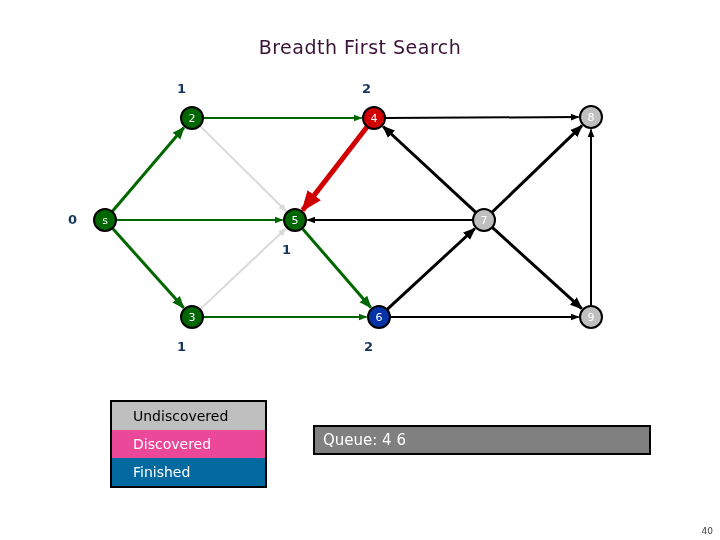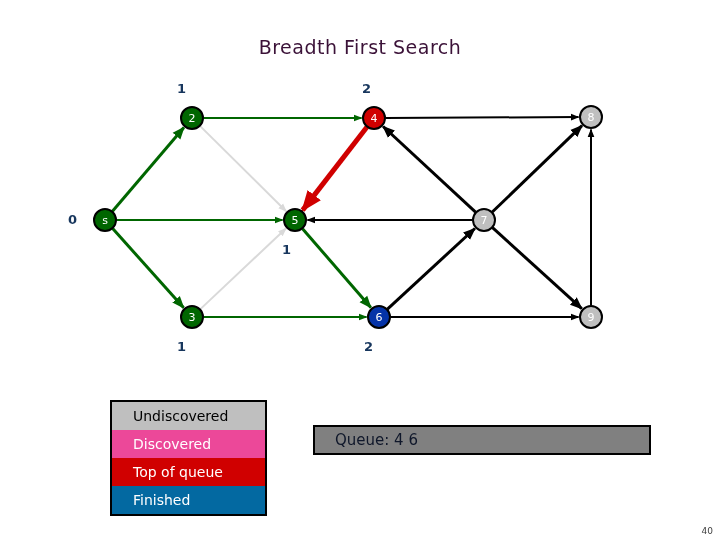--- a/index.html
+++ b/index.html
@@ -71,24 +71,24 @@
   #queue-box {
     position: absolute;
     left: 313px;
     top: 425px;
     width: 338px;
     height: 30px;
     border: 2px solid #000000;
     background: #808080;
     box-sizing: border-box;
     line-height: 26px;
-    padding-left: 20px;
+    padding-left: 8px;
     font-family: "DejaVu Sans", sans-serif;
     font-size: 15px;
-    color: #0f172a;
+    color: #ffffff;
     white-space: nowrap;
   }
   #page-number {
     position: absolute;
     right: 7px;
     bottom: 4px;
     font-family: "DejaVu Sans", sans-serif;
     font-size: 9px;
     color: #404040;
   }
@@ -186,21 +186,20 @@
       <div class="dist-label" style="left: 177px; top: 82px; color: rgb(23, 54, 93);">1</div>
       <div class="dist-label" style="left: 177px; top: 340px; color: rgb(23, 54, 93);">1</div>
       <div class="dist-label" style="left: 282px; top: 243px; color: rgb(23, 54, 93);">1</div>
       <div class="dist-label" style="left: 362px; top: 82px; color: rgb(23, 54, 93);">2</div>
       <div class="dist-label" style="left: 364px; top: 340px; color: rgb(23, 54, 93);">2</div>
     </div>
 
   <div id="legend">
       <div class="legend-row" style="background: rgb(191, 191, 191); color: rgb(0, 0, 0);">Undiscovered</div>
       <div class="legend-row" style="background: #ec4899; color: rgb(255, 255, 255);">Discovered</div>
-      <div class="legend-row" style="background: rgb(208, 0, 0); color: rgb(255, 255, 255);">Top of queue</div>
       <div class="legend-row" style="background: #0369a1; color: rgb(255, 255, 255);">Finished</div>
     </div>
 
   <div id="queue-box" style="background: rgb(128, 128, 128);">Queue: 4 6</div>
 
   <div id="page-number">40</div>
 
 </div>
 
 </body></html>

